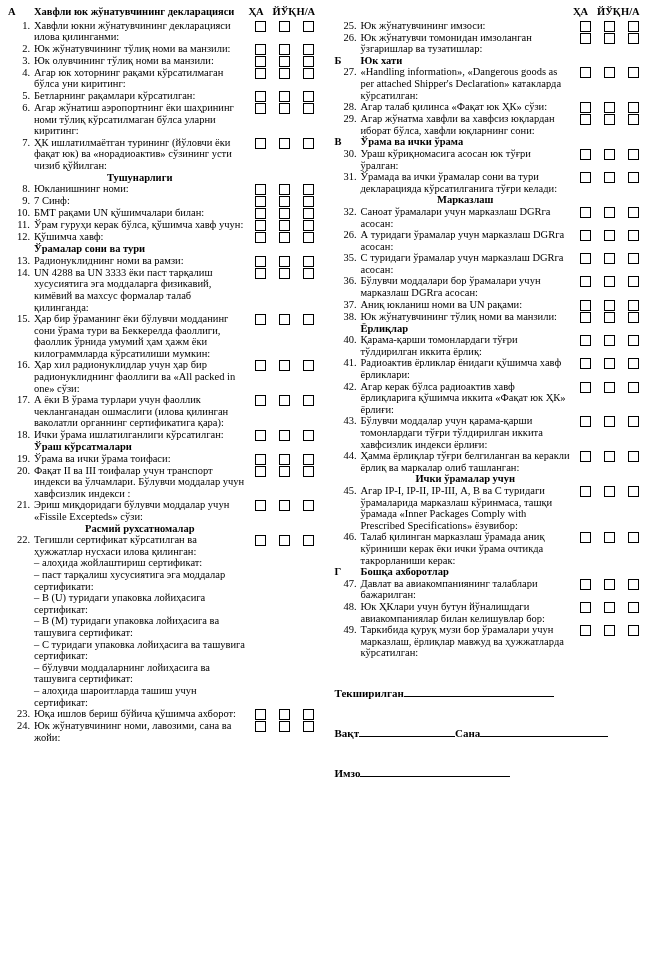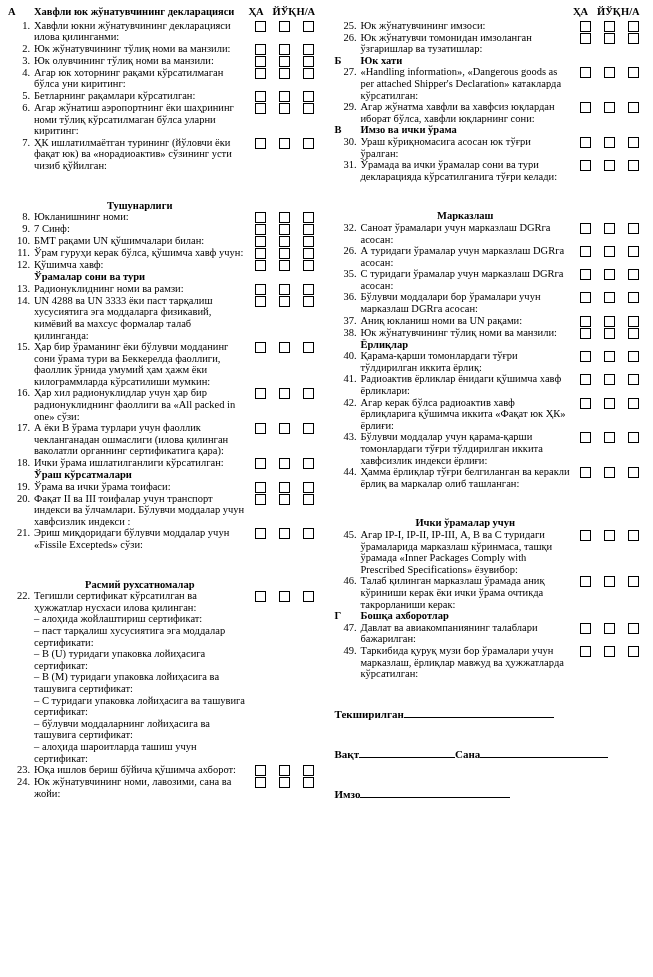--- a/index.html
+++ b/index.html
@@ -65,21 +65,20 @@
   .hdr .c-num { text-align: left; padding-right: 2px !important; }
   .hdr .c-box { text-align: left; }
 
   .sect .c-num { font-weight: bold; text-align: left; padding-right: 2px !important;}
   .sect .c-txt { font-weight: bold; }
 
   .subhead {
     font-weight: bold;
     text-align: center;
     display: block;
-    margin-top: 28px;
   }
   .subhead-l {
     font-weight: bold;
     display: block;
   }
 
   .cb {
     display: inline-block;
     width: 9px;
     height: 9px;
@@ -402,30 +401,37 @@
           </tr>
 
           <tr>
             <td class="c-num">27.</td>
             <td class="c-txt">«Handling information», «Dangerous goods as per attached Shipper's Declaration» катакларда кўрсатилган:</td>
             <td class="c-box bx"><span class="cb"></span></td>
             <td class="c-box bx"><span class="cb"></span></td>
             <td class="c-box bx"><span class="cb"></span></td>
           </tr>
           <tr>
+            <td class="c-num">28.</td>
+            <td class="c-txt">Агар талаб қилинса «Фақат юк ҲК» сўзи:</td>
+            <td class="c-box bx"><span class="cb"></span></td>
+            <td class="c-box bx"><span class="cb"></span></td>
+            <td class="c-box bx"><span class="cb"></span></td>
+          </tr>
+          <tr>
             <td class="c-num">29.</td>
             <td class="c-txt">Агар жўнатма хавфли ва хавфсиз юқлардан иборат бўлса, хавфли юқларнинг сони:</td>
             <td class="c-box bx"><span class="cb"></span></td>
             <td class="c-box bx"><span class="cb"></span></td>
             <td class="c-box bx"><span class="cb"></span></td>
           </tr>
 
           <tr class="sect">
             <td class="c-num">В</td>
-            <td class="c-txt">Имзо ва ички ўрама</td>
+            <td class="c-txt">Ўрама ва ички ўрама</td>
             <td class="c-box"></td>
             <td class="c-box"></td>
             <td class="c-box"></td>
           </tr>
 
           <tr>
             <td class="c-num">30.</td>
             <td class="c-txt">Ураш кўриқномасига асосан юк тўғри ўралган:</td>
             <td class="c-box bx"><span class="cb"></span></td>
             <td class="c-box bx"><span class="cb"></span></td>
@@ -567,20 +573,27 @@
             <td class="c-num">Г</td>
             <td class="c-txt">Бошқа ахборотлар</td>
             <td class="c-box"></td>
             <td class="c-box"></td>
             <td class="c-box"></td>
           </tr>
 
           <tr>
             <td class="c-num">47.</td>
             <td class="c-txt">Давлат ва авиакомпаниянинг талаблари бажарилган:</td>
+            <td class="c-box bx"><span class="cb"></span></td>
+            <td class="c-box bx"><span class="cb"></span></td>
+            <td class="c-box bx"><span class="cb"></span></td>
+          </tr>
+          <tr>
+            <td class="c-num">48.</td>
+            <td class="c-txt">Юк ҲКлари учун бутун йўналишдаги авиакомпаниялар билан келишувлар бор:</td>
             <td class="c-box bx"><span class="cb"></span></td>
             <td class="c-box bx"><span class="cb"></span></td>
             <td class="c-box bx"><span class="cb"></span></td>
           </tr>
           <tr>
             <td class="c-num">49.</td>
             <td class="c-txt">Таркибида қуруқ музи бор ўрамалари учун марказлаш, ёрлиқлар мавжуд ва ҳужжатларда кўрсатилган:</td>
             <td class="c-box bx"><span class="cb"></span></td>
             <td class="c-box bx"><span class="cb"></span></td>
             <td class="c-box bx"><span class="cb"></span></td>

